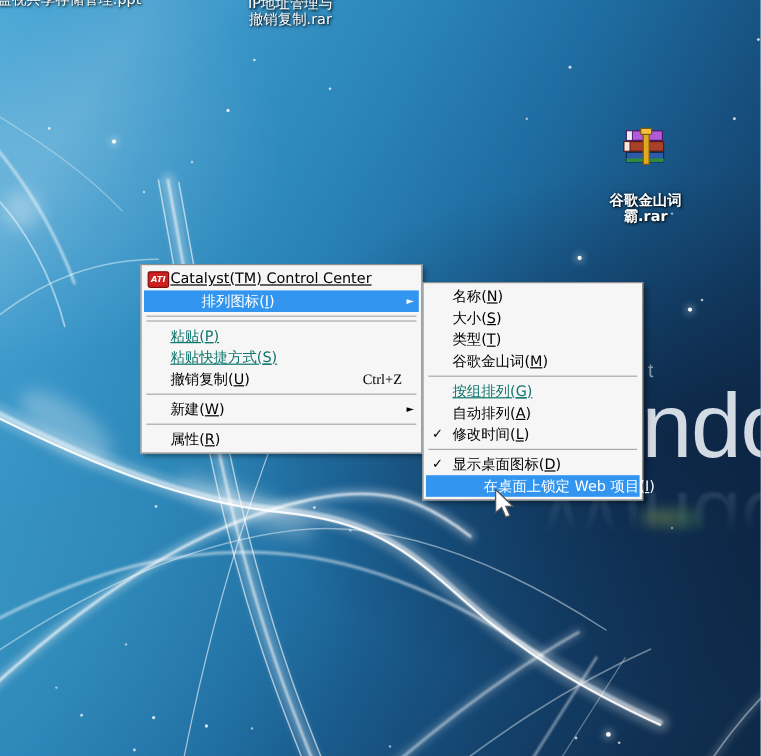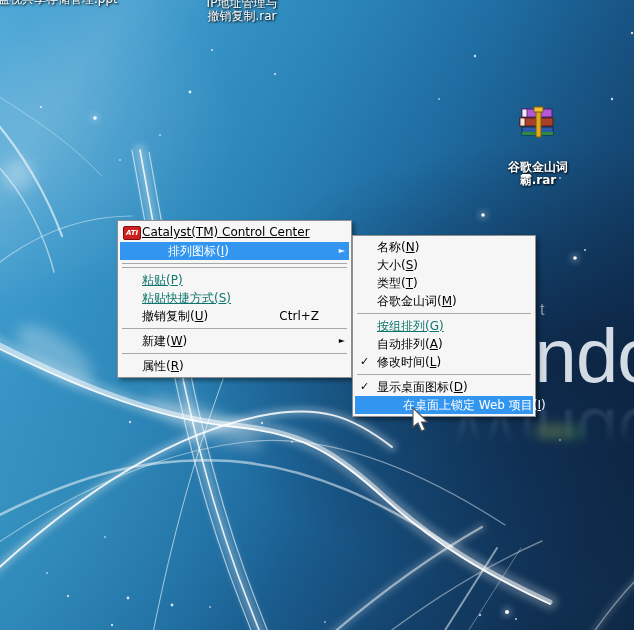--- a/index.html
+++ b/index.html
@@ -32,21 +32,21 @@
   
   .menu{position:absolute;background:#f6f6f6;border:1px solid #8f8f8f;padding:2px 2px;
     box-shadow:3px 3px 4px rgba(0,0,0,.38);font-size:12px;color:#000;}
   #main-menu{left:117px;top:220px;width:229px;z-index:10;}
   #sub-menu{left:352px;top:235px;width:178px;z-index:11;}
   .mi{position:relative;height:18px;line-height:18px;padding:0 16px 0 22px;white-space:nowrap;cursor:default;}
   .mi.first{height:19px;line-height:19px;text-decoration:underline;}
   .mi.hl{background:#3296f0;color:#fff;padding-left:48px;}
   .mi.dis{color:#0f766e;text-decoration:underline;}
   .mi .key{text-decoration:underline;}
-  .mi .shortcut{position:absolute;right:30px;}
+  .mi .shortcut{position:absolute;right:14px;font-family:Liberation Serif, serif;}
   .mi .check{position:absolute;left:5px;font-size:11px;}
   .mi .arrow{position:absolute;right:4px;top:0;font-size:8px;line-height:18px;}
   .sep{height:1px;background:#a8a8a8;margin:3px 2px;}
   .ati{position:absolute;left:3px;top:3px;width:16px;height:12px;background:#cf1f1f;border:1px solid #7e0f0f;
     color:#fff;font-size:7px;font-weight:bold;font-style:italic;line-height:12px;text-align:center;border-radius:2px;}
   
   #cursor{position:absolute;left:411px;top:407px;z-index:30;}
 </style>
 </head>
 <body>

